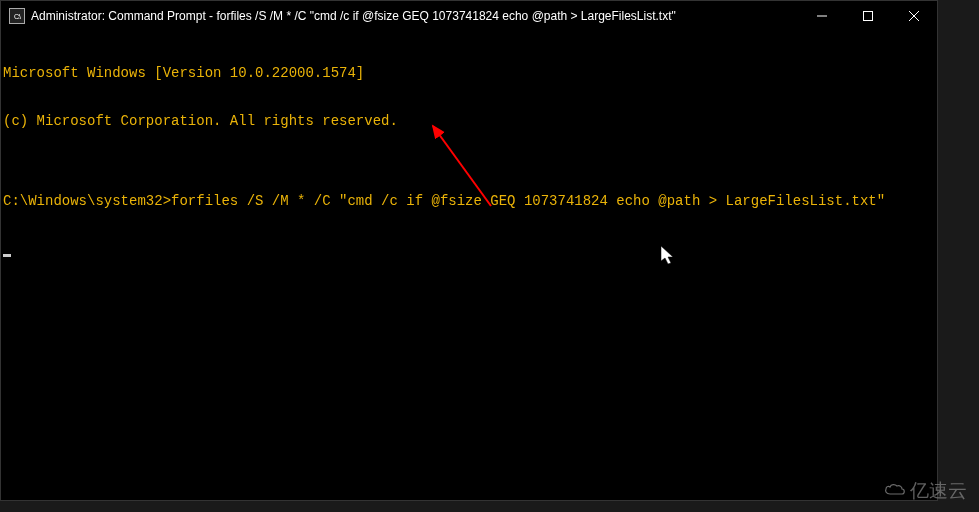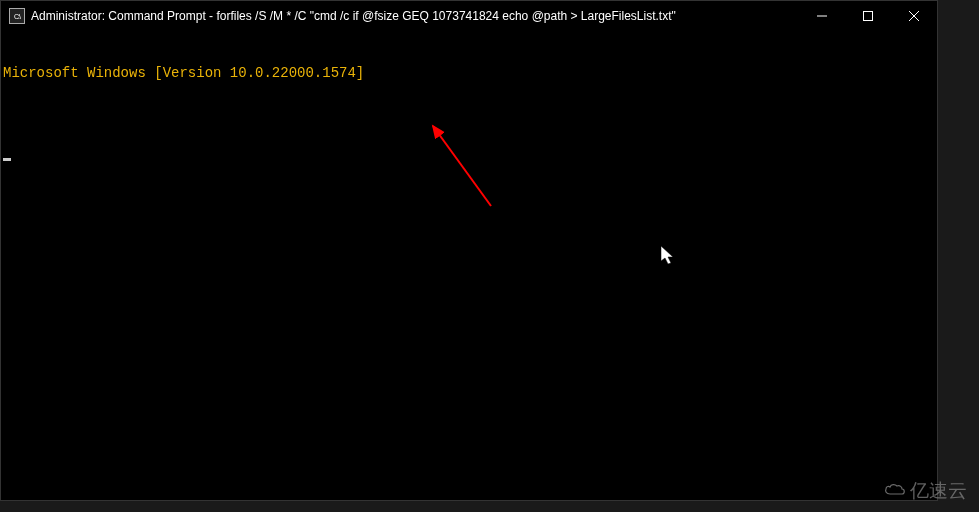--- a/index.html
+++ b/index.html
@@ -142,21 +142,23 @@
       <div class="titlebar-btn close">
         <svg viewBox="0 0 10 10">
             <line x1="0" y1="0" x2="10" y2="10"></line>
             <line x1="10" y1="0" x2="0" y2="10"></line>
           </svg>
       </div>
     </div>
   </div>
   <div class="terminal-body">
     <div class="terminal-line">Microsoft Windows [Version 10.0.22000.1574]</div>
+    <div class="terminal-line">(c) Microsoft Corporation. All rights reserved.</div>
     <div class="terminal-line"></div>
+    <div class="terminal-line"><span>C:\Windows\system32&gt;</span><span>forfiles /S /M * /C "cmd /c if @fsize GEQ 1073741824 echo @path &gt; LargeFilesList.txt"</span></div>
     <div class="terminal-line"><span class="cursor-block"></span></div>
 
     <svg class="arrow-overlay" width="80" height="100">
       <defs>
         <marker id="arrowhead" markerWidth="8" markerHeight="8" refX="6" refY="3" orient="auto">
           <polygon points="0 0, 7 3, 0 6" fill="#ff0000"></polygon>
         </marker>
       </defs>
       <line x1="70" y1="90" x2="12" y2="10" stroke="#ff0000" stroke-width="2" marker-end="url(#arrowhead)"></line>
     </svg>

